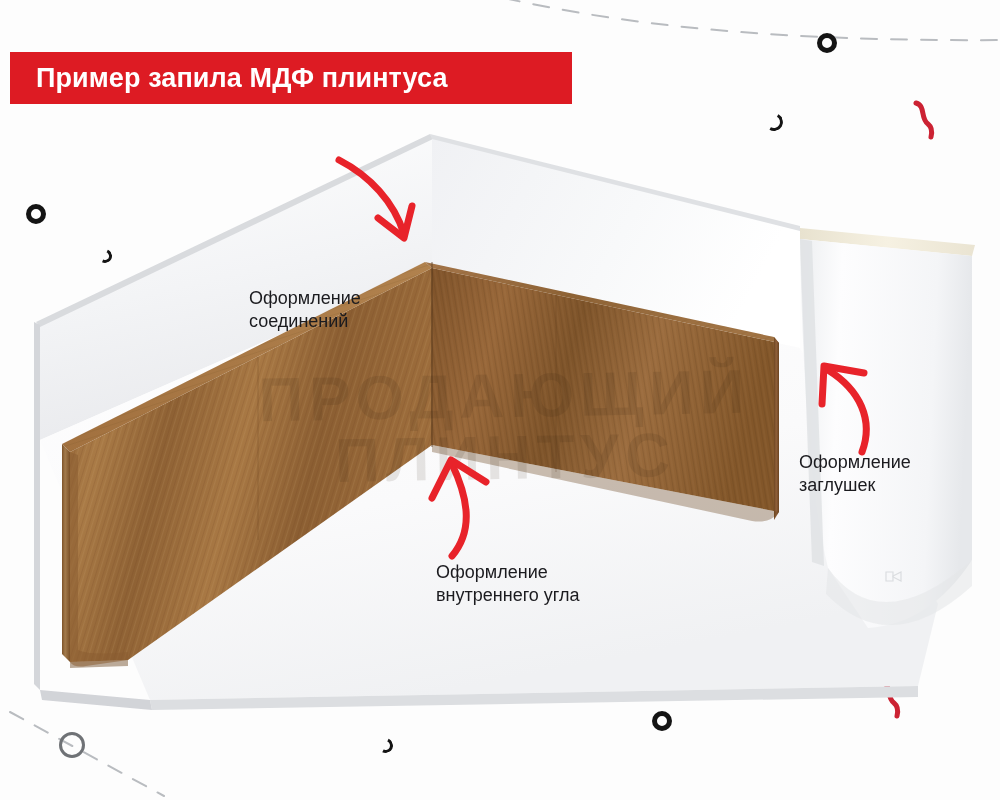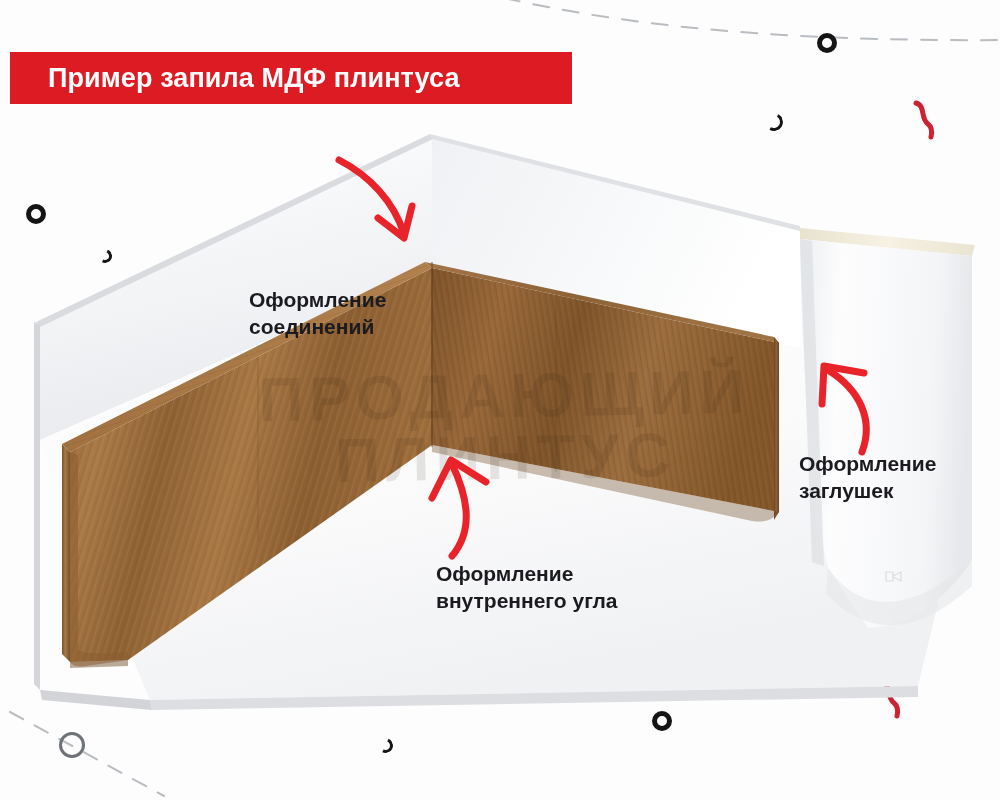--- a/index.html
+++ b/index.html
@@ -48,34 +48,34 @@
     height: 52px;
     background: #dd1b23;
     display: flex;
     align-items: center;
   }
   #title-banner .title-text {
     color: #ffffff;
     font-size: 27px;
     font-weight: bold;
     letter-spacing: .1px;
-    padding-left: 38px;
+    padding-left: 26px;
     white-space: nowrap;
   }
 
   
   #scene { position: absolute; inset: 0; }
   #scene svg { display: block; }
 
   
   .anno {
     position: absolute;
     color: #1b1b1f;
-    font-size: 21px;
-    font-weight: bold;
+    font-size: 18px;
+    font-weight: normal;
     line-height: 1.28;
     white-space: pre-line;
   }
   #label-joints   { left: 249px; top: 287px; }
   #label-corner   { left: 436px; top: 561px; }
   #label-endcap   { left: 799px; top: 451px; }
 
   
   .arrow { position: absolute; pointer-events: none; }
   .arrow svg { display:block; overflow: visible; }

